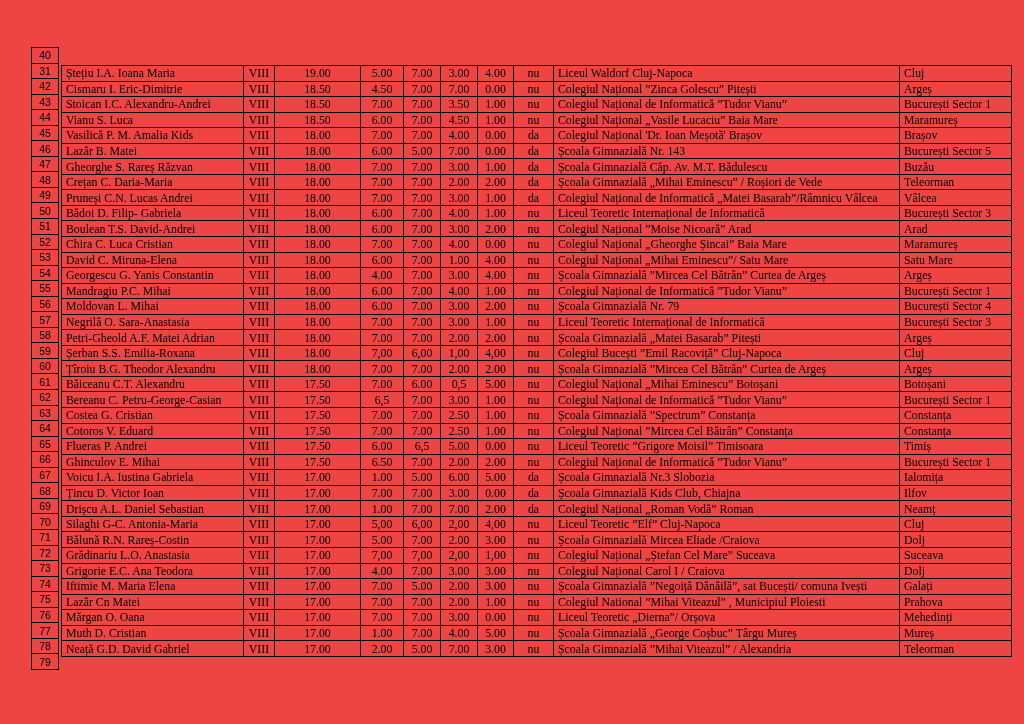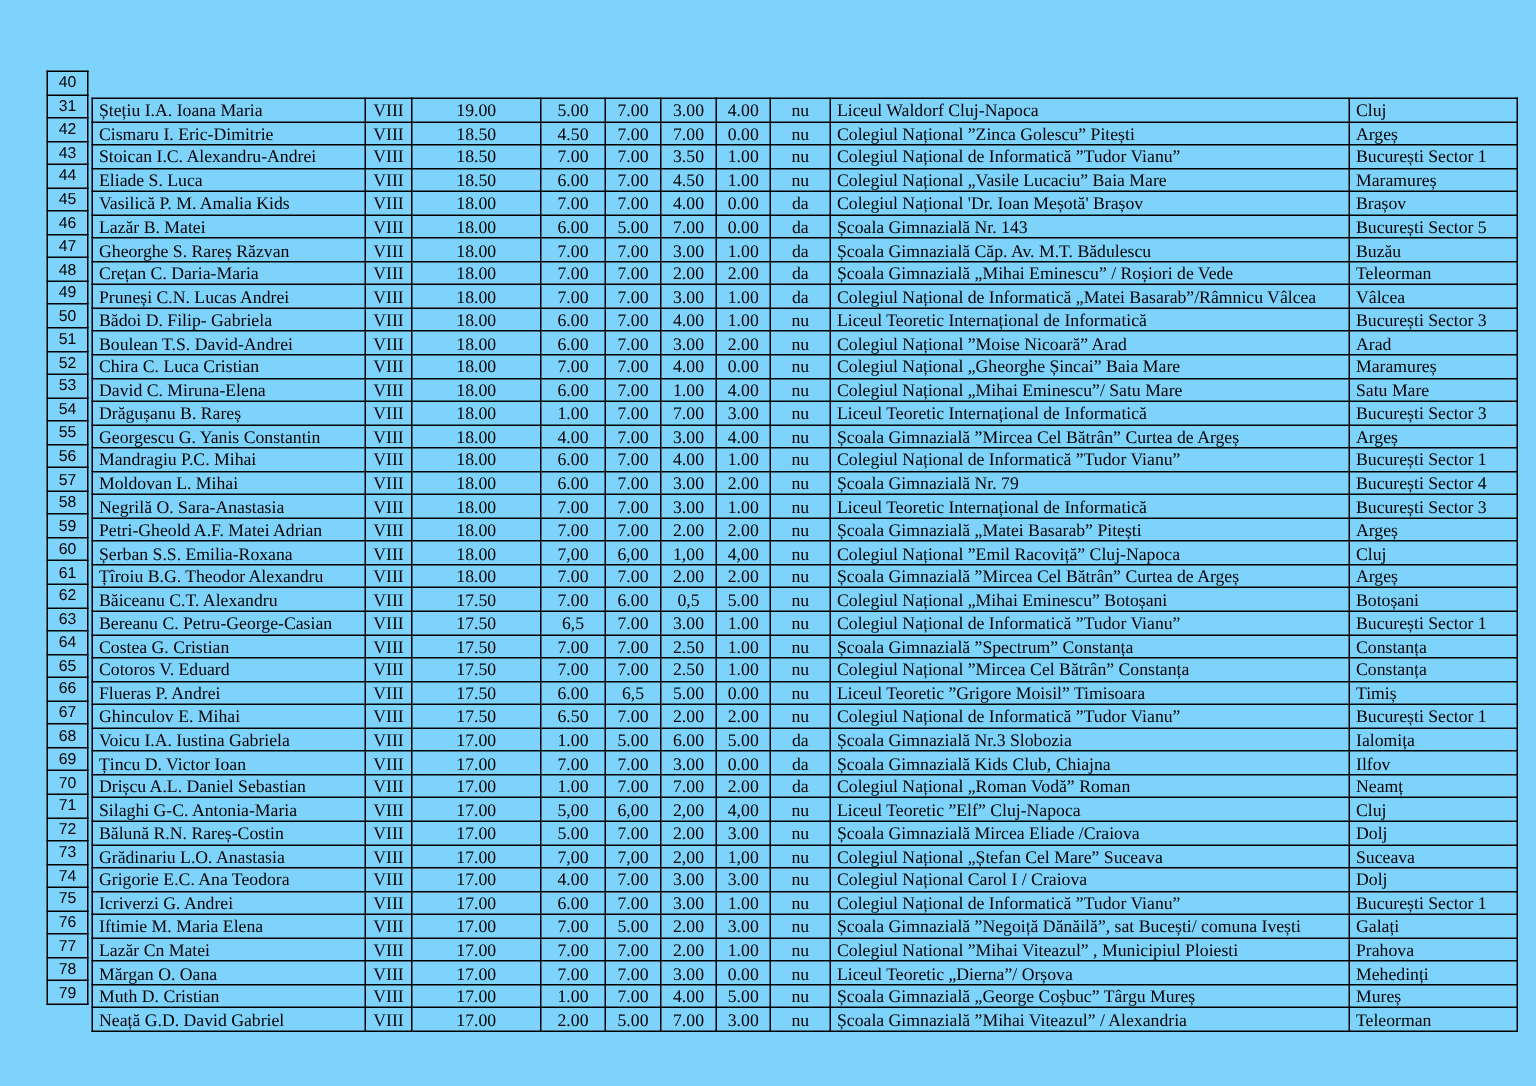--- a/index.html
+++ b/index.html
@@ -6,21 +6,21 @@
   html, body { margin: 0; padding: 0; }
   body {
     width: 1024px; height: 724px;
     background: #ffffff;
     font-family: "Liberation Serif", serif;
     color: #000;
   }
   .page {
     position: relative;
     width: 1024px; height: 724px;
-    background: #7dd3fc;
+    background: #ef4444;
     overflow: hidden;
   }
   table {
     position: absolute;
     border-collapse: collapse;
     table-layout: fixed;
   }
   .num-table { left: 31px; top: 47px; width: 27px; }
   .main-table { left: 61px; top: 65px; width: 950px; }
   tr { height: 15.55px; }
@@ -217,21 +217,21 @@
           <td class="ac">18.50</td>
           <td class="ac">7.00</td>
           <td class="ac">7.00</td>
           <td class="ac">3.50</td>
           <td class="ac">1.00</td>
           <td class="ac">nu</td>
           <td class="al">Colegiul Național de Informatică ”Tudor Vianu”</td>
           <td class="al">București Sector 1</td>
         </tr>
         <tr>
-          <td class="al">Eliade S. Luca</td>
+          <td class="al">Vianu S. Luca</td>
           <td class="ac">VIII</td>
           <td class="ac">18.50</td>
           <td class="ac">6.00</td>
           <td class="ac">7.00</td>
           <td class="ac">4.50</td>
           <td class="ac">1.00</td>
           <td class="ac">nu</td>
           <td class="al">Colegiul Național „Vasile Lucaciu” Baia Mare</td>
           <td class="al">Maramureș</td>
         </tr>
@@ -335,32 +335,20 @@
           <td class="al">David C. Miruna-Elena</td>
           <td class="ac">VIII</td>
           <td class="ac">18.00</td>
           <td class="ac">6.00</td>
           <td class="ac">7.00</td>
           <td class="ac">1.00</td>
           <td class="ac">4.00</td>
           <td class="ac">nu</td>
           <td class="al">Colegiul Național „Mihai Eminescu”/ Satu Mare</td>
           <td class="al">Satu Mare</td>
-        </tr>
-        <tr>
-          <td class="al">Drăgușanu B. Rareș</td>
-          <td class="ac">VIII</td>
-          <td class="ac">18.00</td>
-          <td class="ac">1.00</td>
-          <td class="ac">7.00</td>
-          <td class="ac">7.00</td>
-          <td class="ac">3.00</td>
-          <td class="ac">nu</td>
-          <td class="al">Liceul Teoretic Internațional de Informatică</td>
-          <td class="al">București Sector 3</td>
         </tr>
         <tr>
           <td class="al">Georgescu G. Yanis Constantin</td>
           <td class="ac">VIII</td>
           <td class="ac">18.00</td>
           <td class="ac">4.00</td>
           <td class="ac">7.00</td>
           <td class="ac">3.00</td>
           <td class="ac">4.00</td>
           <td class="ac">nu</td>
@@ -417,21 +405,21 @@
         </tr>
         <tr>
           <td class="al">Șerban S.S. Emilia-Roxana</td>
           <td class="ac">VIII</td>
           <td class="ac">18.00</td>
           <td class="ac">7,00</td>
           <td class="ac">6,00</td>
           <td class="ac">1,00</td>
           <td class="ac">4,00</td>
           <td class="ac">nu</td>
-          <td class="al">Colegiul Național ”Emil Racoviță” Cluj-Napoca</td>
+          <td class="al">Colegiul Bucești ”Emil Racoviță” Cluj-Napoca</td>
           <td class="al">Cluj</td>
         </tr>
         <tr>
           <td class="al">Țîroiu B.G. Theodor Alexandru</td>
           <td class="ac">VIII</td>
           <td class="ac">18.00</td>
           <td class="ac">7.00</td>
           <td class="ac">7.00</td>
           <td class="ac">2.00</td>
           <td class="ac">2.00</td>
@@ -587,32 +575,20 @@
           <td class="al">Grigorie E.C. Ana Teodora</td>
           <td class="ac">VIII</td>
           <td class="ac">17.00</td>
           <td class="ac">4.00</td>
           <td class="ac">7.00</td>
           <td class="ac">3.00</td>
           <td class="ac">3.00</td>
           <td class="ac">nu</td>
           <td class="al">Colegiul Național Carol I / Craiova</td>
           <td class="al">Dolj</td>
-        </tr>
-        <tr>
-          <td class="al">Icriverzi G. Andrei</td>
-          <td class="ac">VIII</td>
-          <td class="ac">17.00</td>
-          <td class="ac">6.00</td>
-          <td class="ac">7.00</td>
-          <td class="ac">3.00</td>
-          <td class="ac">1.00</td>
-          <td class="ac">nu</td>
-          <td class="al">Colegiul Național de Informatică ”Tudor Vianu”</td>
-          <td class="al">București Sector 1</td>
         </tr>
         <tr>
           <td class="al">Iftimie M. Maria Elena</td>
           <td class="ac">VIII</td>
           <td class="ac">17.00</td>
           <td class="ac">7.00</td>
           <td class="ac">5.00</td>
           <td class="ac">2.00</td>
           <td class="ac">3.00</td>
           <td class="ac">nu</td>

